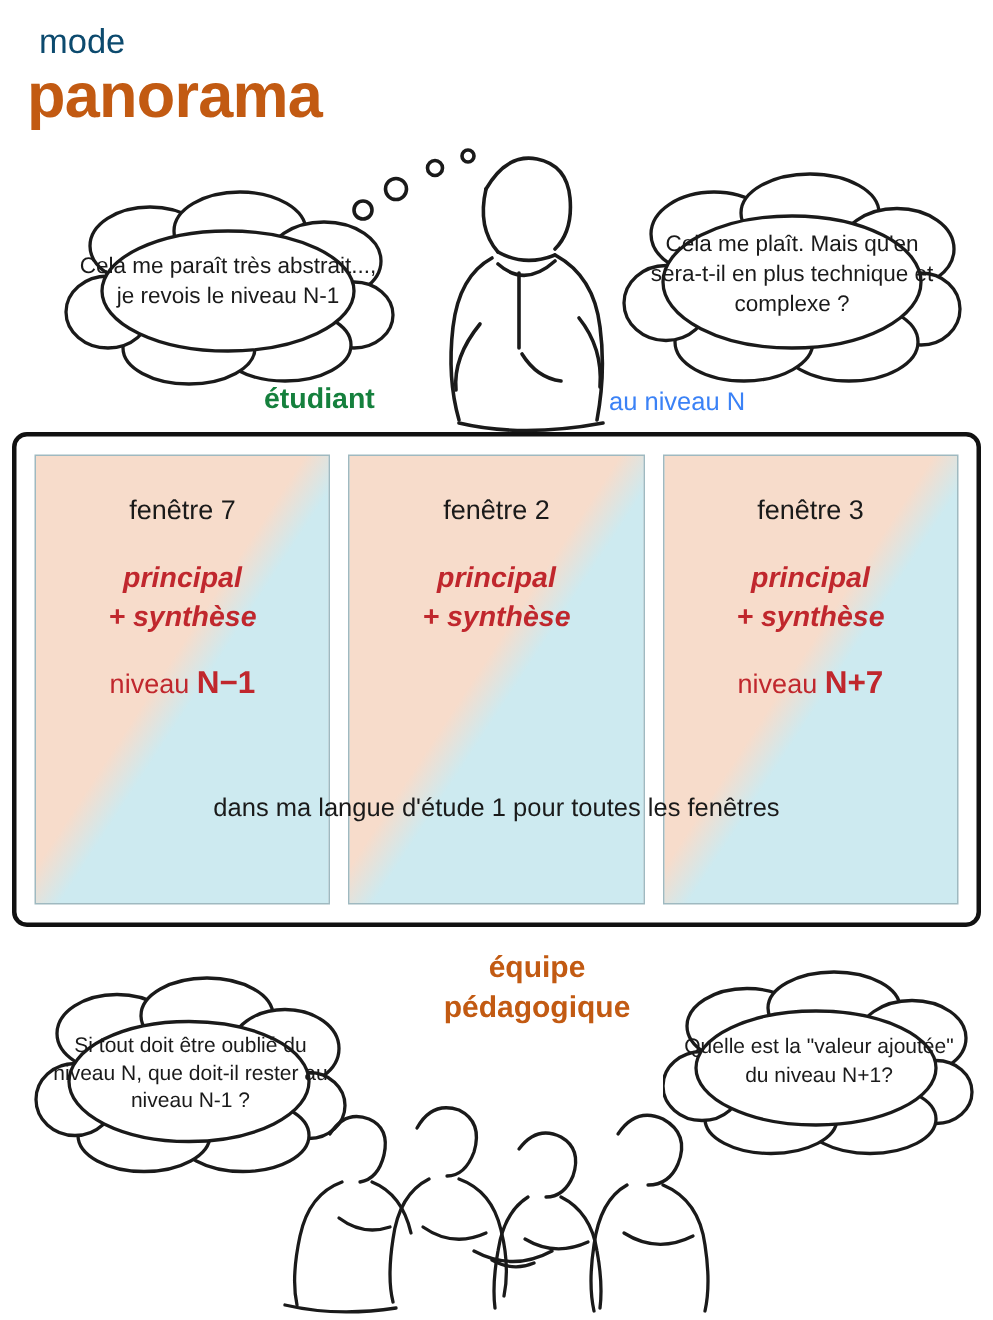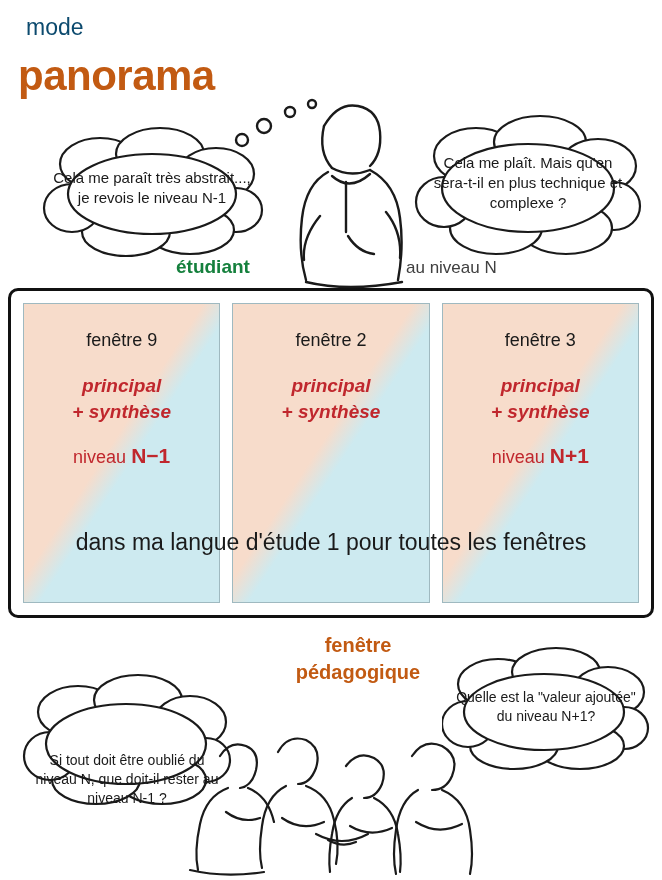--- a/index.html
+++ b/index.html
@@ -21,21 +21,21 @@
     position: absolute;
     left: 14px;
     top: 14px;
     font-size: 23px;
     color: #0c4a6e;
     margin-left: 12px;
   }
   .panorama-title {
     position: absolute;
     left: 18px;
-    top: 52px;
+    top: 40px;
     font-size: 42px;
     font-weight: bold;
     color: #c25a12;
     letter-spacing: -0.5px;
   }
 
   
   .bubble {
     position: absolute;
     box-sizing: border-box;
@@ -67,25 +67,24 @@
   }
   #bubble-student-right {
     left: 414px;
     top: 108px;
     width: 228px;
     height: 150px;
     font-size: 15px;
   }
   #bubble-team-left {
     left: 22px;
-    top: 668px;
+    top: 645px;
     width: 210px;
     height: 140px;
     font-size: 14px;
-    align-items: flex-end;
   }
   #bubble-team-right {
     left: 442px;
     top: 642px;
     width: 208px;
     height: 130px;
     font-size: 14px;
   }
 
   
@@ -114,21 +113,21 @@
     font-size: 19px;
     font-weight: bold;
     color: #15803d;
     z-index: 4;
   }
   .student-level {
     position: absolute;
     left: 406px;
     top: 258px;
     font-size: 17px;
-    color: #404040;
+    color: #3b82f6;
     z-index: 4;
   }
   .team-caption {
     position: absolute;
     left: 258px;
     top: 632px;
     width: 200px;
     text-align: center;
     font-size: 20px;
     font-weight: bold;
@@ -194,21 +193,21 @@
     font-size: 21px;
     font-weight: bold;
   }
 
   .panel-footnote {
     position: absolute;
     left: 0;
     right: 0;
     top: 238px;
     text-align: center;
-    font-size: 23px;
+    font-size: 17px;
     color: #1a1a1a;
     z-index: 5;
   }
 </style>
 </head>
 <body>
 
 <div class="mode-label">mode</div>
 <div class="panorama-title">panorama</div>
 
@@ -265,21 +264,21 @@
 </svg>
 
 <div class="student-caption">étudiant</div>
 <div class="student-level">au niveau N</div>
 
 <div class="panel">
   <div class="windows-row">
 
     <div class="window">
       <div class="window-inner">
-        <div class="window-title">fenêtre 9</div>
+        <div class="window-title">fenêtre 7</div>
         <div class="window-main">
           <div>principal</div>
           <div>+ synthèse</div>
         </div>
         <div class="window-level">
           <span>niveau </span><span class="lvl">N−1</span>
         </div>
       </div>
     </div>
 
@@ -294,31 +293,31 @@
     </div>
 
     <div class="window">
       <div class="window-inner">
         <div class="window-title">fenêtre 3</div>
         <div class="window-main">
           <div>principal</div>
           <div>+ synthèse</div>
         </div>
         <div class="window-level">
-          <span>niveau </span><span class="lvl">N+1</span>
+          <span>niveau </span><span class="lvl">N+7</span>
         </div>
       </div>
     </div>
 
   </div>
   <div class="panel-footnote">dans ma langue d'étude 1 pour toutes les fenêtres</div>
 </div>
 
 <div class="team-caption">
-  <div>fenêtre</div>
+  <div>équipe</div>
   <div>pédagogique</div>
 </div>
 
 <div class="bubble" id="bubble-team-left">
   <svg width="210" height="140" viewBox="0 0 210 140">
     <g fill="#ffffff" stroke="#1a1a1a" stroke-width="2.2">
       <ellipse cx="56" cy="44" rx="40" ry="26"></ellipse>
       <ellipse cx="116" cy="32" rx="44" ry="25"></ellipse>
       <ellipse cx="168" cy="54" rx="36" ry="26"></ellipse>
       <ellipse cx="184" cy="92" rx="24" ry="22"></ellipse>

